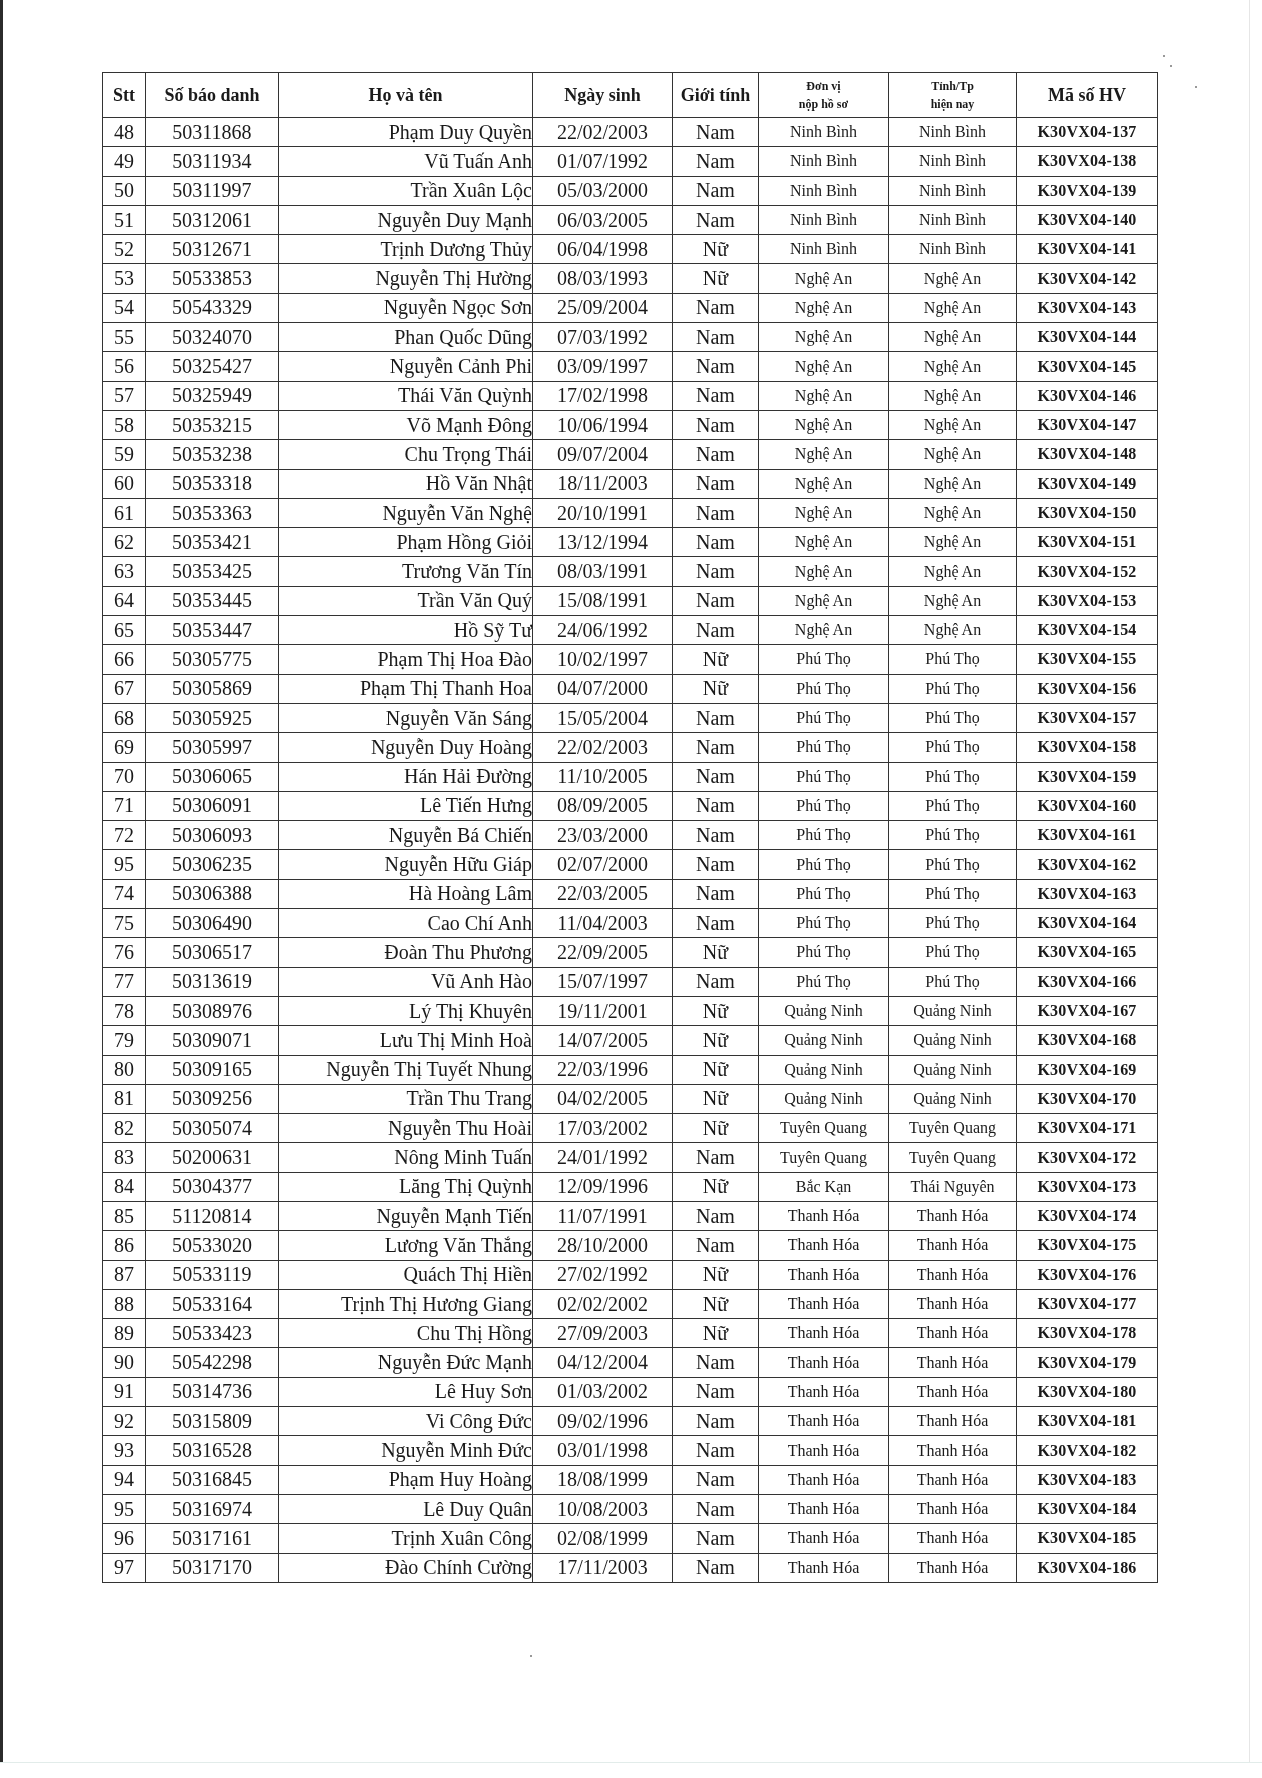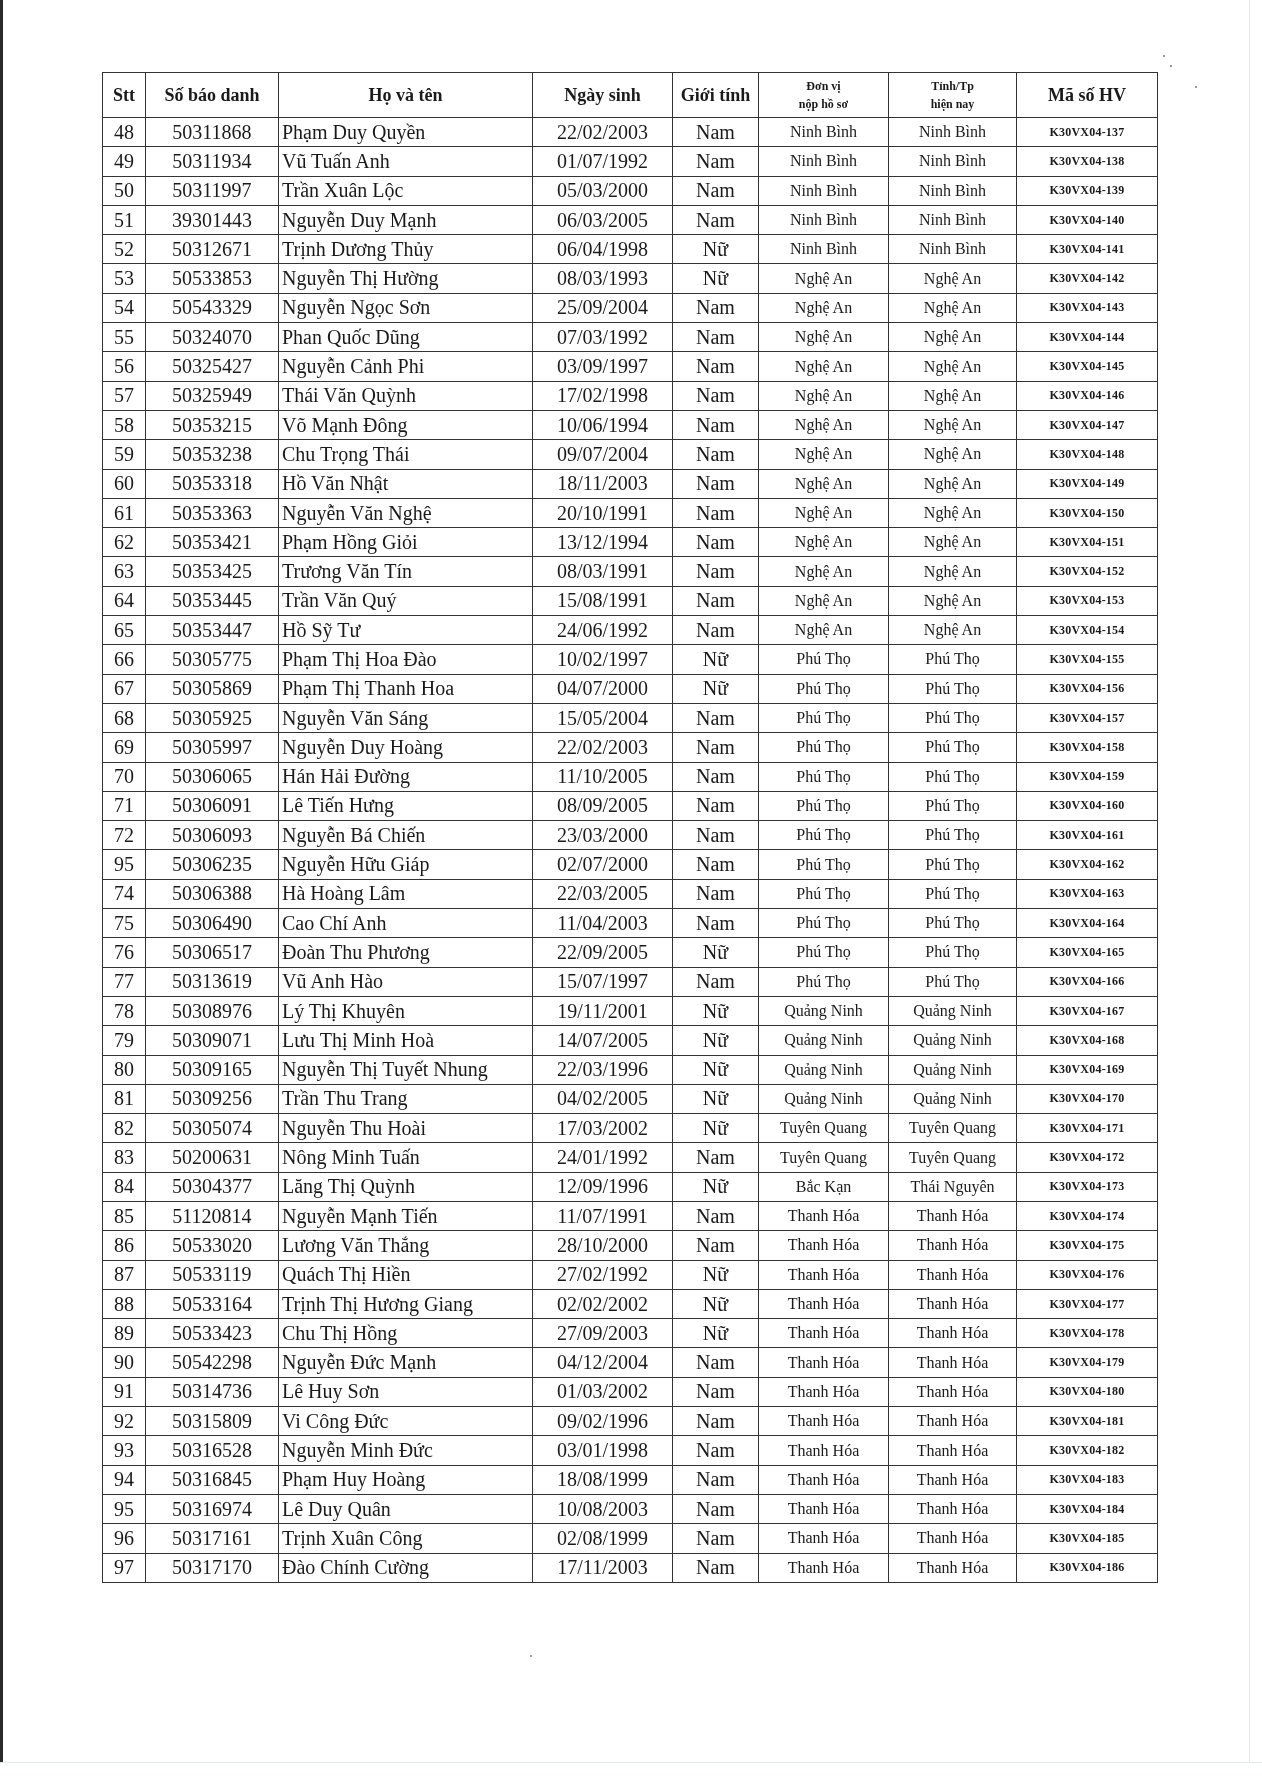--- a/index.html
+++ b/index.html
@@ -14,23 +14,23 @@
   table.roster {
     position: absolute; left: 102px; top: 72px; width: 1055px;
     border-collapse: collapse; table-layout: fixed;
   }
   table.roster th, table.roster td {
     border: 1.6px solid #333; padding: 0; text-align: center; vertical-align: middle;
     white-space: nowrap; overflow: hidden;
   }
   table.roster th { height: 44px; font-weight: bold; font-size: 18px; line-height: 20px; }
   table.roster td { height: 28.3px; font-size: 20px; }
-  table.roster td.name { text-align: left; padding-left: 3px; }
+  table.roster td.name { text-align: right; padding-left: 3px; }
   table.roster td.small { font-size: 16px; }
-  table.roster td.code { font-weight: bold; font-size: 12px; letter-spacing: 0.2px; }
+  table.roster td.code { font-weight: bold; font-size: 16px; letter-spacing: 0.2px; }
   th.two-line span { display: block; font-size: 12px; line-height: 18px; }
 </style>
 </head>
 <body>
 
 <div class="page-edge-left"></div>
 <div class="page-edge-right"></div>
 <div class="page-edge-bottom"></div>
 <div class="speck" style="left:1163px;top:55px;"></div>
 <div class="speck" style="left:1170px;top:65px;"></div>
@@ -92,21 +92,21 @@
         <td>50311997</td>
         <td class="name">Trần Xuân Lộc</td>
         <td>05/03/2000</td>
         <td>Nam</td>
         <td class="small">Ninh Bình</td>
         <td class="small">Ninh Bình</td>
         <td class="code">K30VX04-139</td>
       </tr>
       <tr>
         <td>51</td>
-        <td>39301443</td>
+        <td>50312061</td>
         <td class="name">Nguyễn Duy Mạnh</td>
         <td>06/03/2005</td>
         <td>Nam</td>
         <td class="small">Ninh Bình</td>
         <td class="small">Ninh Bình</td>
         <td class="code">K30VX04-140</td>
       </tr>
       <tr>
         <td>52</td>
         <td>50312671</td>

